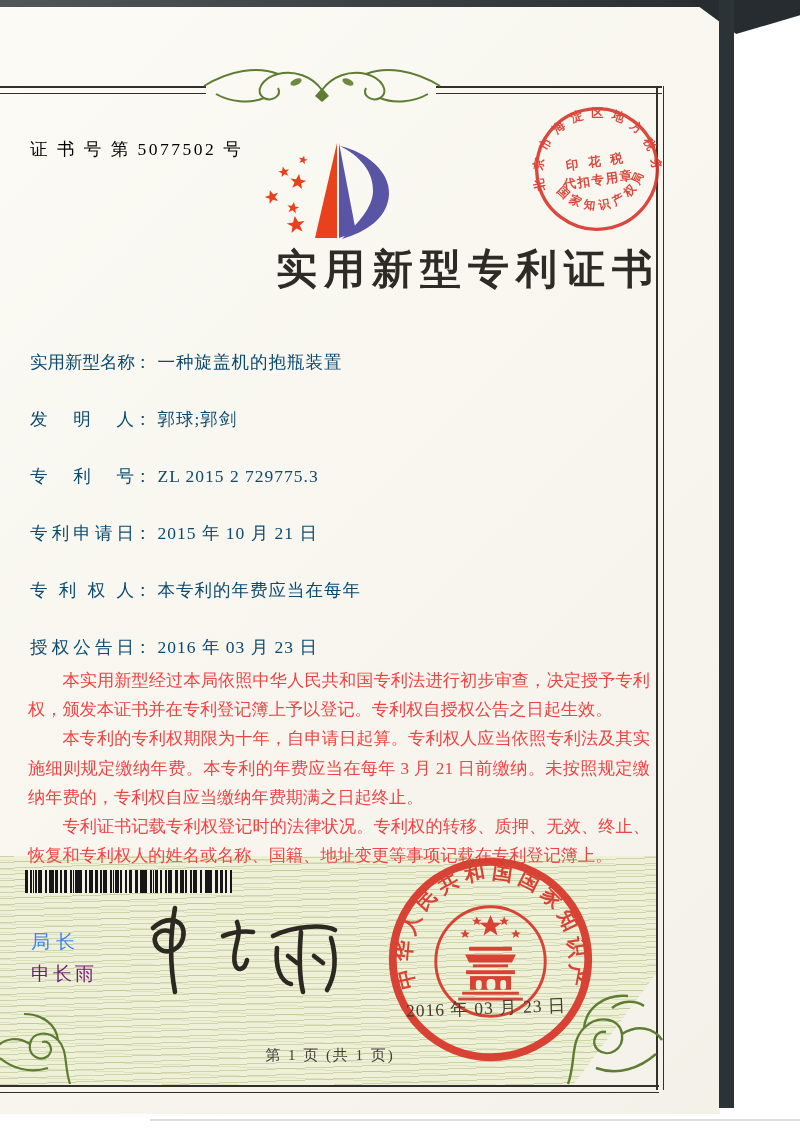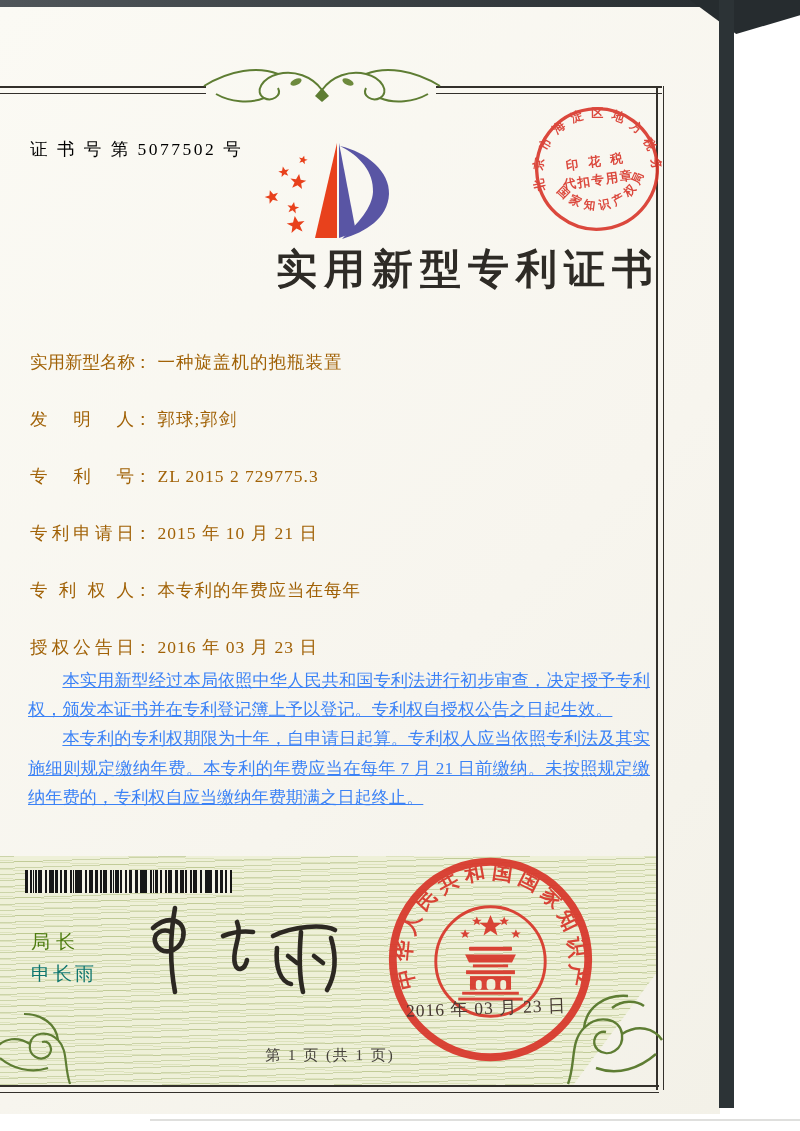--- a/index.html
+++ b/index.html
@@ -28,35 +28,35 @@
         background-image:repeating-linear-gradient(178deg,rgba(140,160,80,.35) 0 1px,transparent 1px 6px),
                          repeating-linear-gradient(182deg,rgba(170,185,110,.25) 0 1px,transparent 1px 9px);
         clip-path:polygon(0 0,100% 0,100% 50%,87% 100%,0 100%);}
   
   .cert-no{position:absolute;left:30px;top:137px;font-size:17.5px;letter-spacing:2.5px;color:#000000;}
   .logo{position:absolute;left:262px;top:134px;width:140px;height:110px;}
   .stamp-top{position:absolute;left:530px;top:102px;width:134px;height:134px;transform:rotate(-8deg);opacity:.9;}
   .title{position:absolute;left:0;top:242px;width:660px;text-align:right;
         font-size:41px;font-weight:bold;letter-spacing:7px;color:#2e2b26;}
   
-  .field{position:absolute;left:30px;font-size:17.5px;white-space:nowrap;color:#a16207;}
+  .field{position:absolute;left:30px;font-size:17.5px;white-space:nowrap;color:#0c4a6e;}
   .flabel{display:inline-block;width:104px;text-align:justify;text-align-last:justify;vertical-align:top;}
   .fcolon{display:inline-block;margin-right:6px;}
   .fvalue{letter-spacing:1px;}
   
   .legal{position:absolute;left:28px;top:666px;width:622px;font-size:17.2px;line-height:29.2px;
-        text-align:justify;color:#3b82f6;text-decoration:underline;}
+        text-align:justify;color:#ef4444;}
   .legal p{margin:0;text-indent:2em;}
   
   .barcode{position:absolute;left:25px;top:870px;width:207px;height:23px;background-color:#f3f2e6;
         background-image:repeating-linear-gradient(90deg,#161616 0 2px,transparent 2px 5px),
                          repeating-linear-gradient(90deg,#161616 0 1px,transparent 1px 8px),
                          repeating-linear-gradient(90deg,#161616 0 3px,transparent 3px 13px);}
-  .sig-title{position:absolute;left:31px;top:929px;font-size:19px;font-family:"DejaVu Sans","Liberation Sans",sans-serif;color:#4d7c0f;letter-spacing:6px;}
-  .sig-name{position:absolute;left:31px;top:961px;font-size:19px;font-family:"DejaVu Sans","Liberation Sans",sans-serif;color:#0f766e;letter-spacing:3px;}
+  .sig-title{position:absolute;left:31px;top:929px;font-size:19px;font-family:"DejaVu Sans","Liberation Sans",sans-serif;color:#3b82f6;letter-spacing:6px;}
+  .sig-name{position:absolute;left:31px;top:961px;font-size:19px;font-family:"DejaVu Sans","Liberation Sans",sans-serif;color:#701a75;letter-spacing:3px;}
   .signature-svg{position:absolute;left:135px;top:900px;width:210px;height:105px;}
   .seal-bottom{position:absolute;left:383px;top:852px;width:215px;height:215px;opacity:.93;}
   .seal-date{position:absolute;left:406px;top:996px;font-size:17.5px;letter-spacing:1px;color:#463832;transform:rotate(-2deg);}
   .footer{position:absolute;left:0;top:1046px;width:660px;text-align:center;font-size:15px;letter-spacing:2px;color:#44403a;}
 </style>
 </head>
 <body>
 
 <div id="scan">
 
@@ -152,21 +152,22 @@
   </div>
   <div class="field" style="top:578px">
     <span class="flabel">专利权人</span><span class="fcolon">：</span><span class="fvalue">本专利的年费应当在每年</span>
   </div>
   <div class="field" style="top:635px">
     <span class="flabel">授权公告日</span><span class="fcolon">：</span><span class="fvalue">2016 年 03 月 23 日</span>
   </div>
 
   <div class="legal">
     <p>本实用新型经过本局依照中华人民共和国专利法进行初步审查，决定授予专利权，颁发本证书并在专利登记簿上予以登记。专利权自授权公告之日起生效。</p>
-    <p>本专利的专利权期限为十年，自申请日起算。专利权人应当依照专利法及其实施细则规定缴纳年费。本专利的年费应当在每年 7 月 21 日前缴纳。未按照规定缴纳年费的，专利权自应当缴纳年费期满之日起终止。</p>
+    <p>本专利的专利权期限为十年，自申请日起算。专利权人应当依照专利法及其实施细则规定缴纳年费。本专利的年费应当在每年 3 月 21 日前缴纳。未按照规定缴纳年费的，专利权自应当缴纳年费期满之日起终止。</p>
+    <p>专利证书记载专利权登记时的法律状况。专利权的转移、质押、无效、终止、恢复和专利权人的姓名或名称、国籍、地址变更等事项记载在专利登记簿上。</p>
   </div>
 
   <div class="barcode"></div>
 
   <div class="sig-title">局长</div>
   <div class="sig-name">申长雨</div>
   <svg class="signature-svg" viewBox="0 0 210 105">
     <g stroke="#2c2822" fill="none" stroke-width="4.6" stroke-linecap="round">
       <path d="M40,8 C36,30 34,60 40,92"></path>
       <path d="M18,28 C34,14 52,20 48,38 C44,54 24,56 20,42 C18,33 28,28 36,32"></path>

